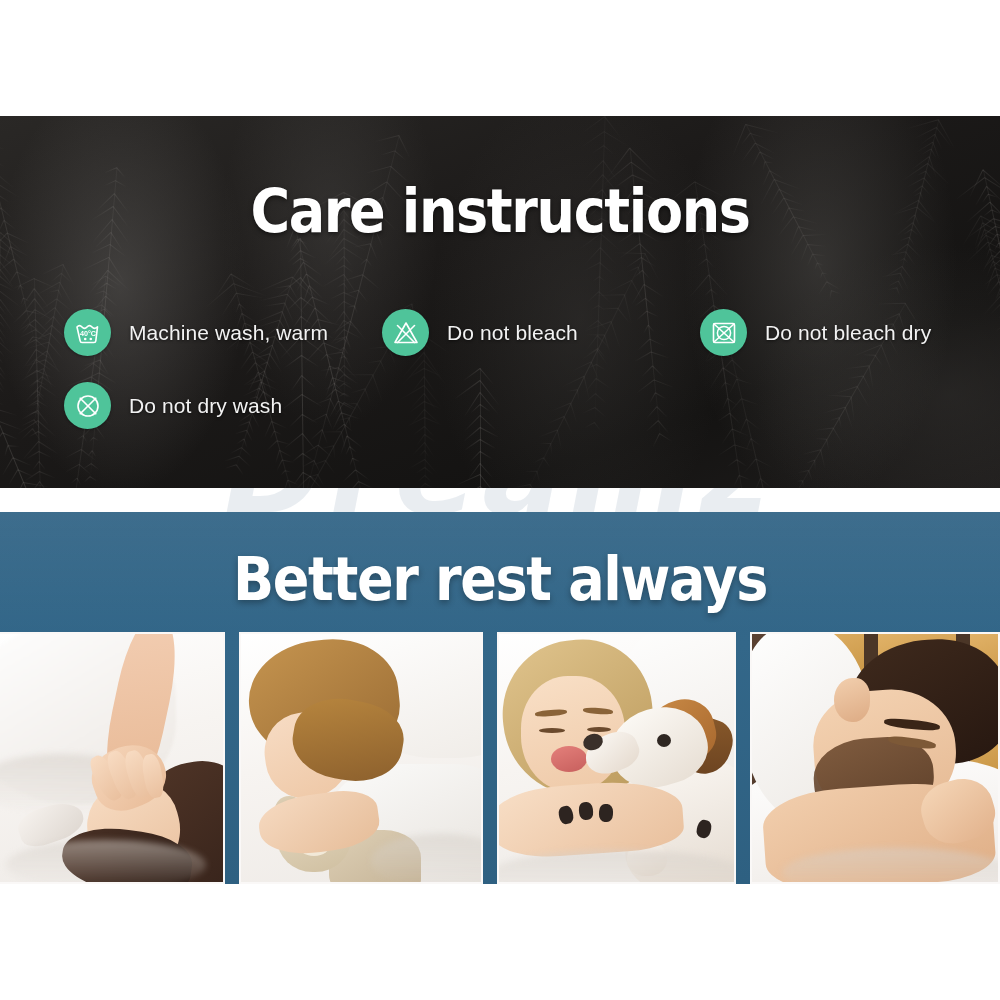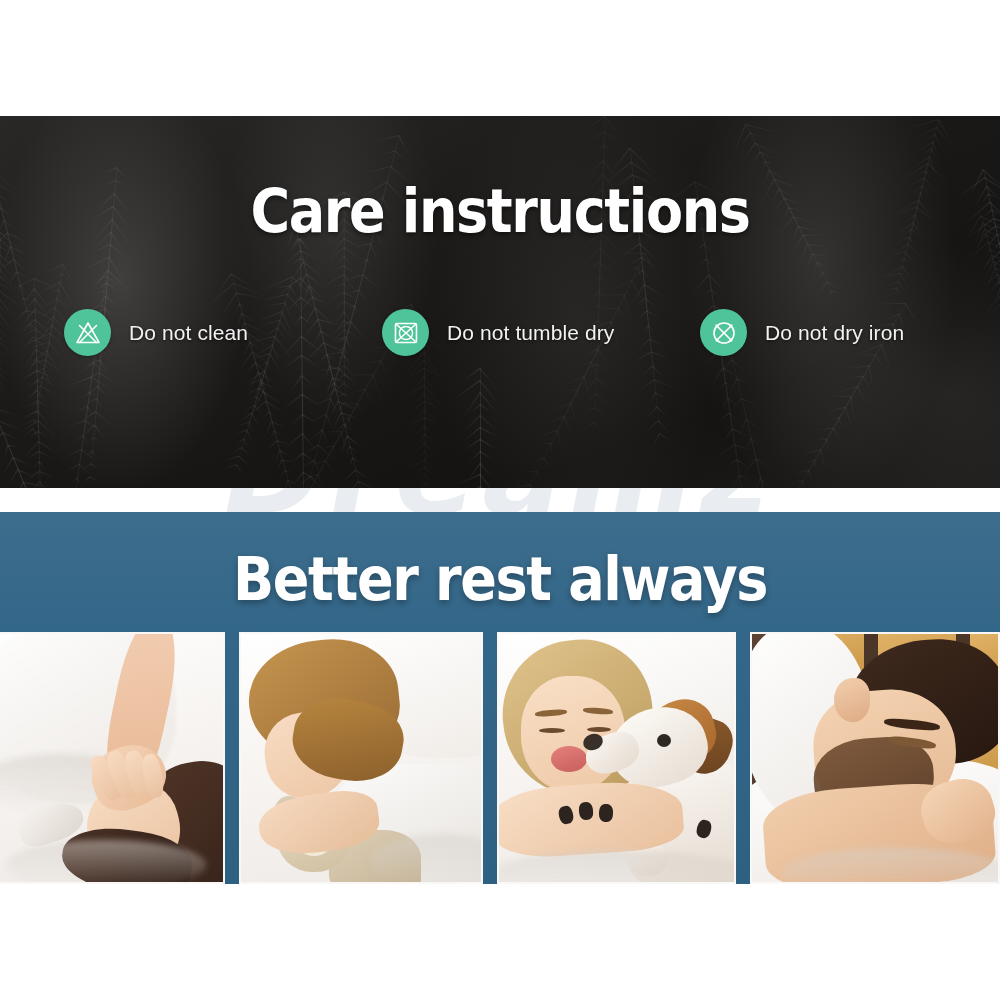--- a/index.html
+++ b/index.html
@@ -1287,54 +1287,65 @@
           <div class="barb" style="top: 107.6px; width: 16.9px; transform: rotate(-53.4deg) scaleX(-1);"></div>
           <div class="barb" style="top: 115.9px; width: 18.7px; transform: rotate(-42.1deg) scaleX(-1);"></div>
           <div class="barb" style="top: 149.1px; width: 18.8px; transform: rotate(-27.8deg) scaleX(-1);"></div>
         </div>
       </div>
 
     <h1 class="care-title">Care instructions</h1>
 
     <div class="care-grid">
 
+      <div class="care-item">
+        <span class="care-icon">
+          <svg width="30" height="30" viewBox="0 0 30 30">
+            <path d="M4 9 Q6.5 6.2 9 9 T14 9 T19 9 T24.5 8.8 L22.8 23 Q22.6 24.5 21 24.5 L9 24.5 Q7.4 24.5 7.2 23 Z" fill="none" stroke="#ffffff" stroke-width="1.6" stroke-linejoin="round"></path>
+            <text x="15" y="17.5" font-family="'Liberation Sans',sans-serif" font-size="7.2" font-weight="bold" fill="#ffffff" text-anchor="middle">40°C</text>
+            <circle cx="12.2" cy="21" r="1.3" fill="#ffffff"></circle>
+            <circle cx="17.8" cy="21" r="1.3" fill="#ffffff"></circle>
+          </svg>
+        </span>
+        <span class="care-label">Machine wash, warm</span>
+      </div>
 
       <div class="care-item">
         <span class="care-icon">
           <svg width="30" height="30" viewBox="0 0 30 30">
             <path d="M15 5 L26 24.5 L4 24.5 Z" fill="none" stroke="#ffffff" stroke-width="1.6" stroke-linejoin="round"></path>
             <line x1="6.5" y1="24.5" x2="23.5" y2="7.5" stroke="#ffffff" stroke-width="1.6" stroke-linecap="round"></line>
             <line x1="23.5" y1="24.5" x2="6.5" y2="7.5" stroke="#ffffff" stroke-width="1.6" stroke-linecap="round"></line>
           </svg>
         </span>
-        <span class="care-label">Do not clean</span>
+        <span class="care-label">Do not bleach</span>
       </div>
 
 
       <div class="care-item">
         <span class="care-icon">
           <svg width="30" height="30" viewBox="0 0 30 30">
             <rect x="4.5" y="5.5" width="21" height="19" rx="1.4" fill="none" stroke="#ffffff" stroke-width="1.6"></rect>
             <circle cx="15" cy="15" r="6.6" fill="none" stroke="#ffffff" stroke-width="1.5"></circle>
             <line x1="5" y1="6" x2="25" y2="24" stroke="#ffffff" stroke-width="1.6" stroke-linecap="round"></line>
             <line x1="25" y1="6" x2="5" y2="24" stroke="#ffffff" stroke-width="1.6" stroke-linecap="round"></line>
           </svg>
         </span>
-        <span class="care-label">Do not tumble dry</span>
+        <span class="care-label">Do not bleach dry</span>
       </div>
 
       <div class="care-item">
         <span class="care-icon">
           <svg width="30" height="30" viewBox="0 0 30 30">
             <circle cx="15" cy="15" r="10" fill="none" stroke="#ffffff" stroke-width="1.6"></circle>
             <line x1="7.2" y1="7.2" x2="22.8" y2="22.8" stroke="#ffffff" stroke-width="1.6" stroke-linecap="round"></line>
             <line x1="22.8" y1="7.2" x2="7.2" y2="22.8" stroke="#ffffff" stroke-width="1.6" stroke-linecap="round"></line>
           </svg>
         </span>
-        <span class="care-label">Do not dry iron</span>
+        <span class="care-label">Do not dry wash</span>
       </div>
 
 
     </div>
   </section>
 
   <div class="gap-strip">
     <div class="watermark">Dreamz</div>
   </div>
 

